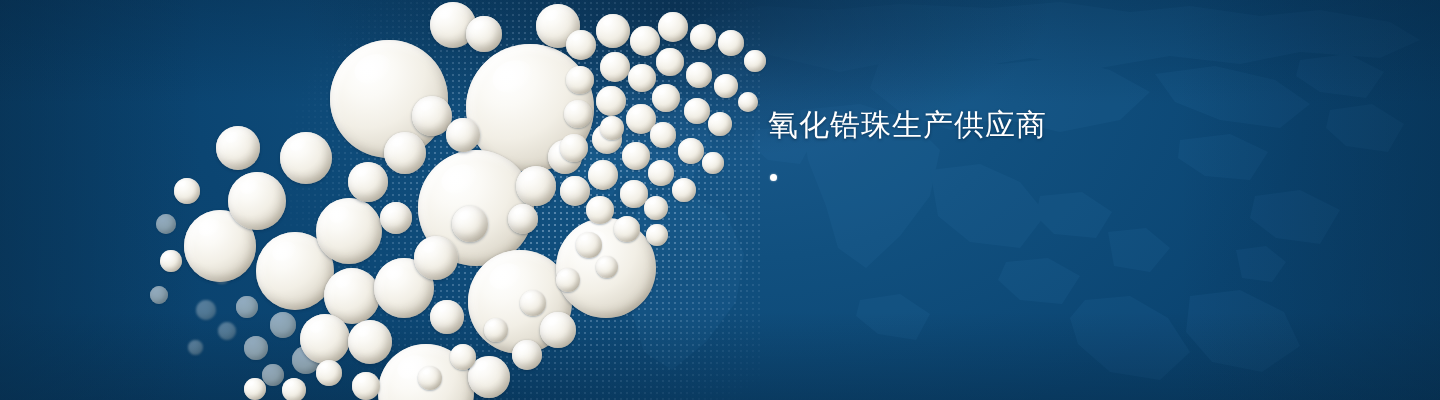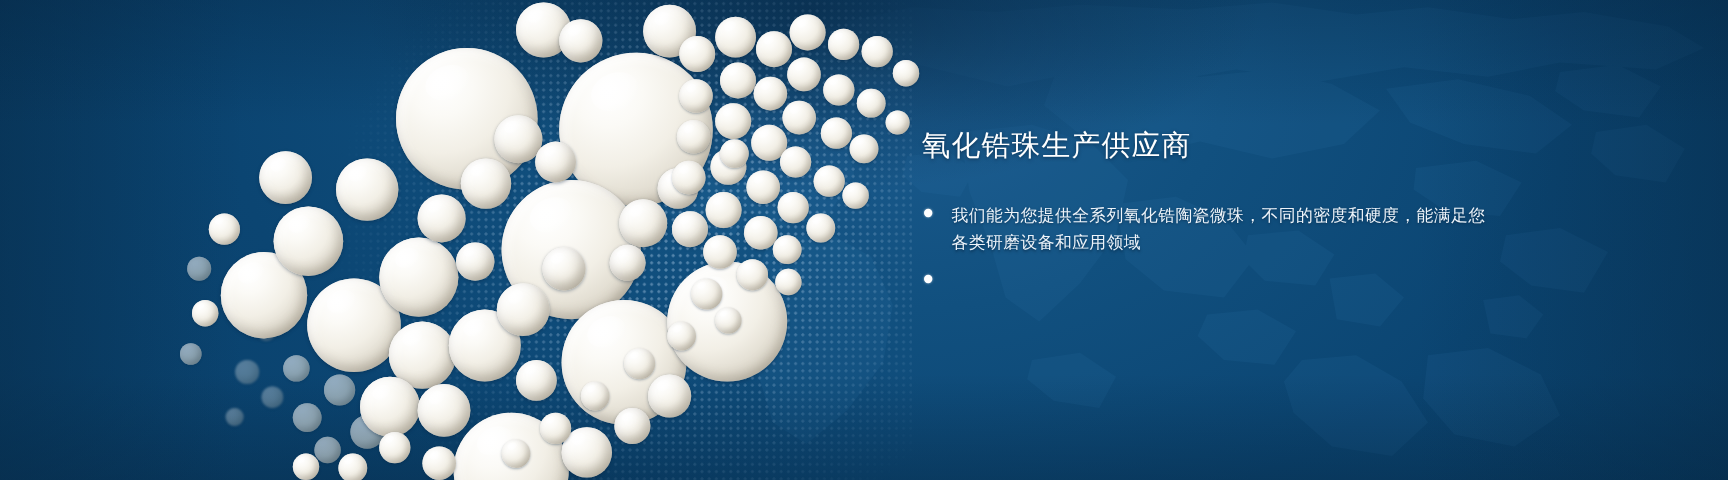--- a/index.html
+++ b/index.html
@@ -55,21 +55,21 @@
     transform:rotate(-22deg);
   }
   .bead.sm{box-shadow:inset -2px -2px 5px rgba(120,112,98,.38), inset 2px 2px 5px rgba(255,255,255,.9), 0 1px 2px rgba(4,30,56,.3);}
   .bead.fade{opacity:.55;filter:blur(.4px);}
   .bead.fade2{opacity:.3;filter:blur(.8px);}
 
   
   .copy{position:absolute;left:768px;top:0;width:520px;height:400px;}
   .title{
     position:absolute;left:0;top:110px;
-    font-size:24px;line-height:1;color:#ffffff;letter-spacing:1px;
+    font-size:30px;line-height:1;color:#ffffff;letter-spacing:1px;
     font-weight:400;
     text-shadow:0 1px 3px rgba(2,24,45,.55);
     white-space:nowrap;
   }
   .bullets{position:absolute;left:0;top:168px;width:470px;}
   .bullet{position:relative;padding-left:25px;margin-bottom:9px;}
   .bullet:last-child{margin-bottom:0;}
   .dot{
     position:absolute;left:2px;top:6px;width:7px;height:7px;border-radius:50%;
     background:#ffffff;box-shadow:0 0 2px rgba(255,255,255,.6);
@@ -220,21 +220,17 @@
     <div class="bead sm" style="left:174px;top:178px;width:26px;height:26px;"></div>
     <div class="bead sm fade" style="left:156px;top:214px;width:20px;height:20px;"></div>
   </div>
 
   <div class="copy">
     <div class="title">氧化锆珠生产供应商</div>
 
     <div class="bullets">
       <div class="bullet">
         <span class="dot"></span>
-        <span class="btext">我们能为您提供全系列氧化锆陶瓷微珠，不同的密度和硬度，能满足您各类研磨设备和应用领域</span>
-      </div>
-      <div class="bullet">
-        <span class="dot"></span>
       </div>
     </div>
   </div>
 
 </div>
 
 </body></html>

